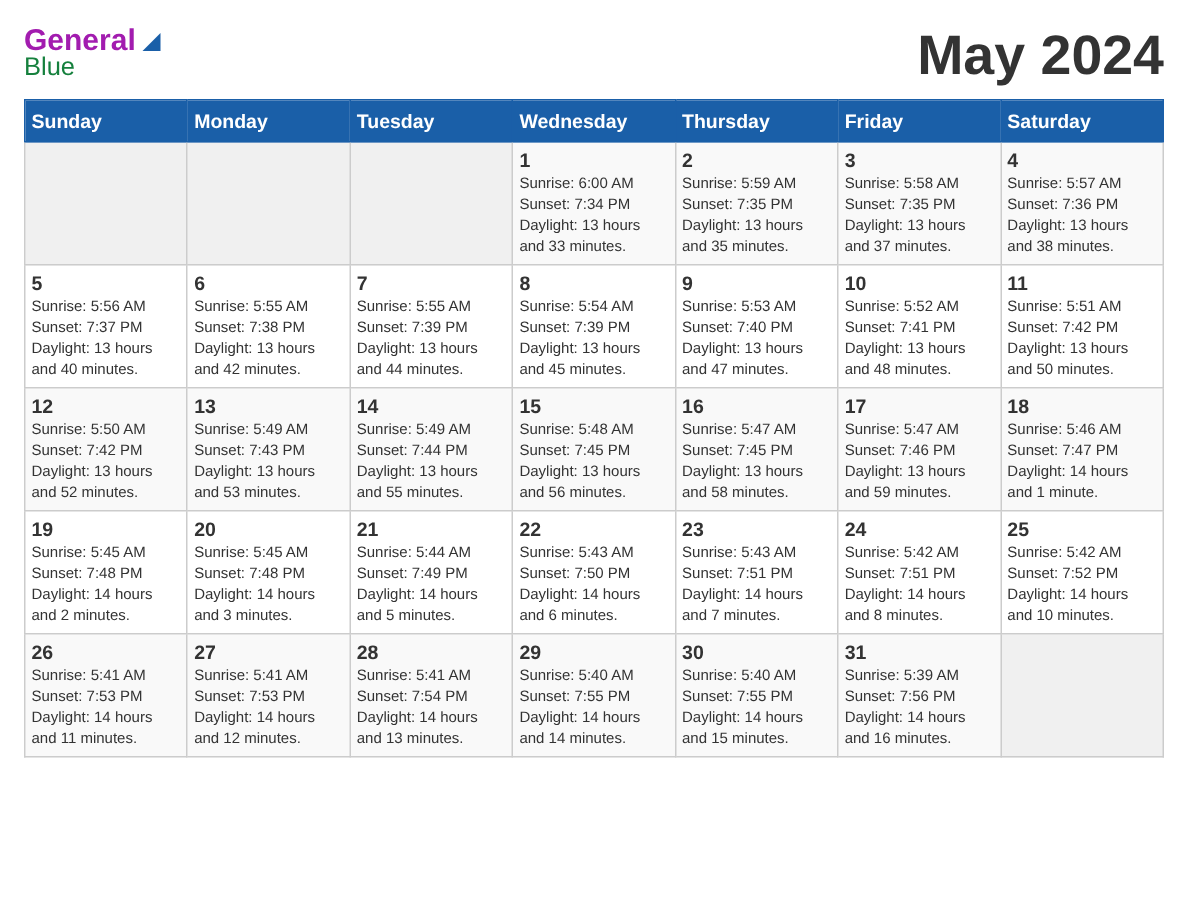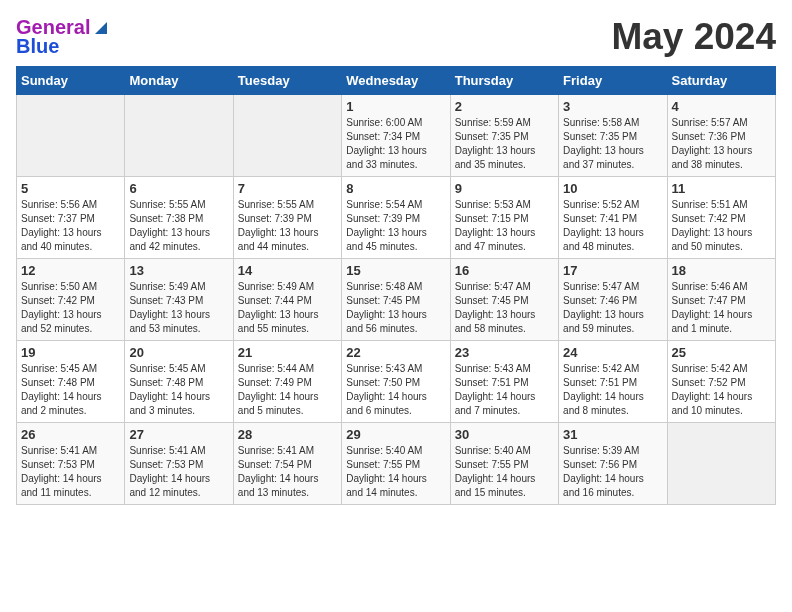--- a/index.html
+++ b/index.html
@@ -80,21 +80,21 @@
 
 <div class="header-area">
   <div class="logo">
     <div style="display:flex; align-items:center;">
       <span style="font-size:20px; font-weight:bold; color:#a21caf;">General</span>
 
       <svg width="20" height="16" viewBox="0 0 20 16" style="margin:0 1px;">
         <polygon points="4,14 16,14 16,2" fill="#1a5fa8"></polygon>
       </svg>
     </div>
-    <span style="font-size:20px; font-weight:bold; color:#1d4ed8; margin-top:-4px;">Blue</span>
+    <span style="font-size:17px; font-weight:normal; color:#15803d; margin-top:-4px;">Blue</span>
   </div>
   <div class="title-area">
     <div class="month-title">May 2024</div>
   </div>
 </div>
 
 <table class="calendar">
   <thead>
     <tr>
     <th>Sunday</th>
@@ -165,21 +165,21 @@
         <td>
           <div class="day-number">8</div>
           <div class="day-info" style="white-space: pre-line;">Sunrise: 5:54 AM
 Sunset: 7:39 PM
 Daylight: 13 hours
 and 45 minutes.</div>
         </td>
         <td>
           <div class="day-number">9</div>
           <div class="day-info" style="white-space: pre-line;">Sunrise: 5:53 AM
-Sunset: 7:15 PM
+Sunset: 7:40 PM
 Daylight: 13 hours
 and 47 minutes.</div>
         </td>
         <td>
           <div class="day-number">10</div>
           <div class="day-info" style="white-space: pre-line;">Sunrise: 5:52 AM
 Sunset: 7:41 PM
 Daylight: 13 hours
 and 48 minutes.</div>
         </td>

